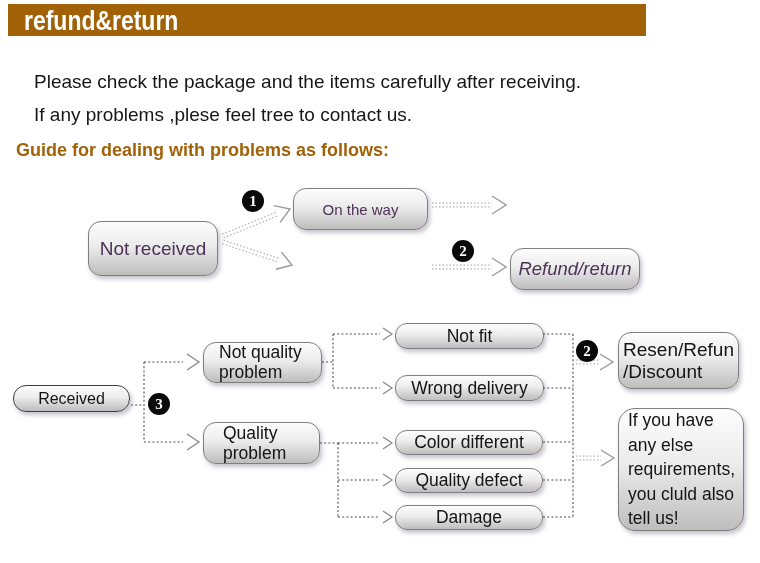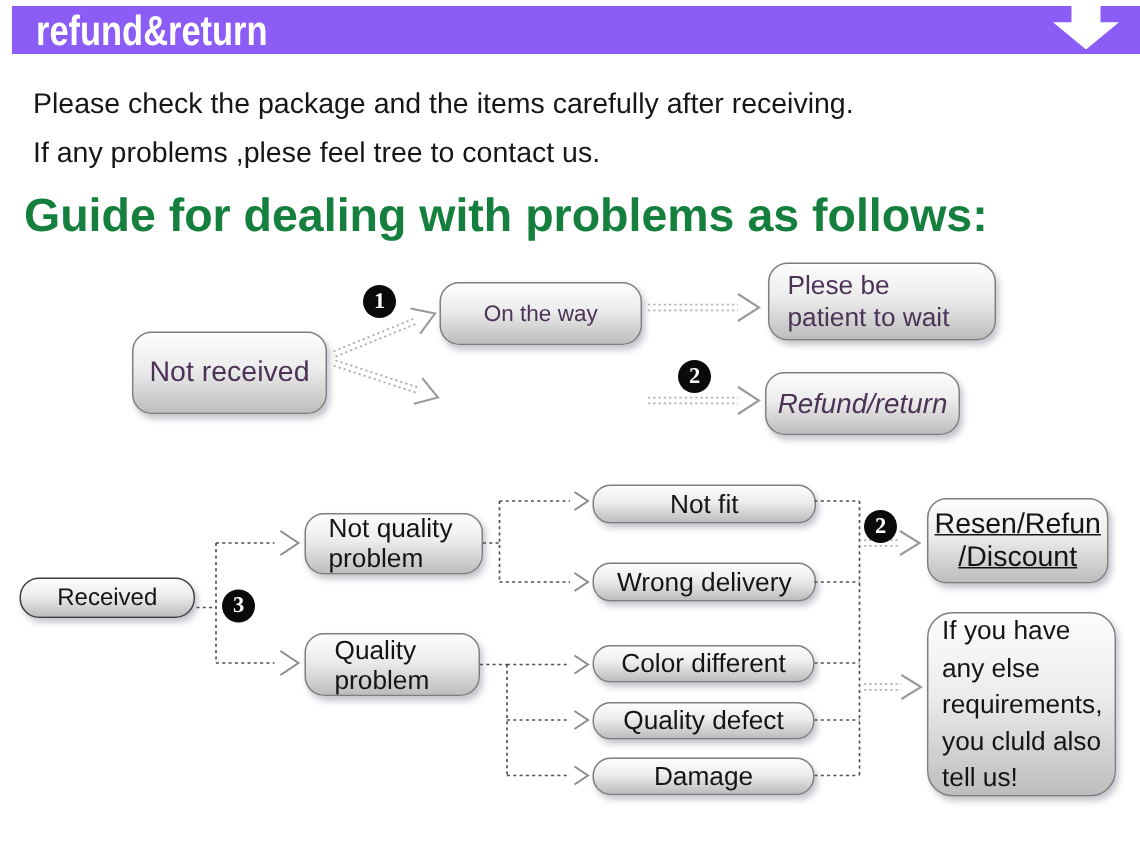--- a/index.html
+++ b/index.html
@@ -1,29 +1,29 @@
 <!DOCTYPE html>
 <html><head>
 <meta charset="utf-8">
 <style>
   html,body{margin:0;padding:0;background:#ffffff;}
   .page{position:relative;width:760px;height:563px;background:#ffffff;overflow:hidden;
         font-family:"Liberation Sans", sans-serif;}
   
-  .topbar{position:absolute;left:8px;top:4px;width:752px;height:32px;background:#8b5cf6;}
+  .topbar{position:absolute;left:8px;top:4px;width:628px;height:32px;background:#a16207;padding-left:10px;}
   .title{position:absolute;left:16px;top:1px;color:#ffffff;font-size:28px;font-weight:bold;
          display:inline-block;transform:scaleX(0.82);transform-origin:left center;
          letter-spacing:0px;white-space:nowrap;}
   .down-arrow{position:absolute;left:702px;top:0px;width:44px;height:33px;background:#ffffff;
          clip-path:polygon(28% 0,72% 0,72% 45%,100% 45%,50% 100%,0 45%,28% 45%);z-index:5;}
   
-  .intro{position:absolute;color:#161616;font-size:19px;margin:0;white-space:nowrap;}
+  .intro{position:absolute;color:#161616;font-size:19px;margin:12px;white-space:nowrap;}
   .intro1{left:22px;top:59px;}
   .intro2{left:22px;top:92px;}
-  .guide{position:absolute;left:16px;top:126px;margin:0;color:#15803d;font-size:31px;
+  .guide{position:absolute;left:16px;top:140px;margin:0;color:#a16207;font-size:18px;
          font-weight:bold;white-space:nowrap;}
   
   .node{position:absolute;box-sizing:border-box;border:1.6px solid #7e7e7e;border-radius:13px;
         background:linear-gradient(180deg,#fdfdfd 0%,#ececec 45%,#bdbdbd 100%);
         box-shadow:2px 3px 4px rgba(110,96,122,0.38);
         display:flex;align-items:center;justify-content:center;
         color:#141414;font-size:17.5px;}
   .node span{white-space:pre-line;}
   .purple{color:#4c3257;}
   .leftalign{justify-content:flex-start;text-align:left;}
@@ -105,24 +105,20 @@
     <path class="chev" d="M-9,-6 L0,0 L-9,6" transform="translate(392,480)"></path>
     <path class="chev" d="M-9,-6 L0,0 L-9,6" transform="translate(392,517)"></path>
   </svg>
 
   <div class="node purple" style="left:88px;top:221px;width:130px;height:55px;font-size:19px;">
     <span>Not received</span>
     </div>
   <div class="node purple" style="left:293px;top:188px;width:135px;height:42px;font-size:15px;">
     <span>On the way</span>
     </div>
-  <div class="node purple leftalign" style="left:512px;top:175px;width:152px;height:52px;padding-left:12px;line-height:21px;">
-    <span>Plese be
-patient to wait</span>
-    </div>
   <div class="node purple" style="left:510px;top:248px;width:130px;height:42px;font-size:18.5px;font-style:italic;">
     <span>Refund/return</span>
     </div>
 
   <div class="node darkborder" style="left:13px;top:385px;width:117px;height:27px;font-size:16px;">
     <span>Received</span>
     </div>
   <div class="node leftalign" style="left:203px;top:342px;width:119px;height:41px;padding-left:15px;line-height:19.5px;">
     <span>Not quality
 problem</span>
@@ -139,21 +135,21 @@
     </div>
   <div class="node pill" style="left:395px;top:430px;width:148px;height:25px;">
     <span>Color different</span>
     </div>
   <div class="node pill" style="left:395px;top:468px;width:148px;height:25px;">
     <span>Quality defect</span>
     </div>
   <div class="node pill" style="left:395px;top:505px;width:148px;height:25px;">
     <span>Damage</span>
     </div>
-  <div class="node" style="left:618px;top:332px;width:121px;height:57px;font-size:19px;line-height:22px;text-align:center;text-decoration:underline;">
+  <div class="node" style="left:618px;top:332px;width:121px;height:57px;font-size:19px;line-height:22px;">
     <span>Resen/Refun
 /Discount</span>
     </div>
   <div class="node leftalign" style="left:618px;top:408px;width:126px;height:123px;padding-left:9px;line-height:24.5px;border-radius:17px;">
     <span>If you have
 any else
 requirements,
 you cluld also
 tell us!</span>
     </div>

